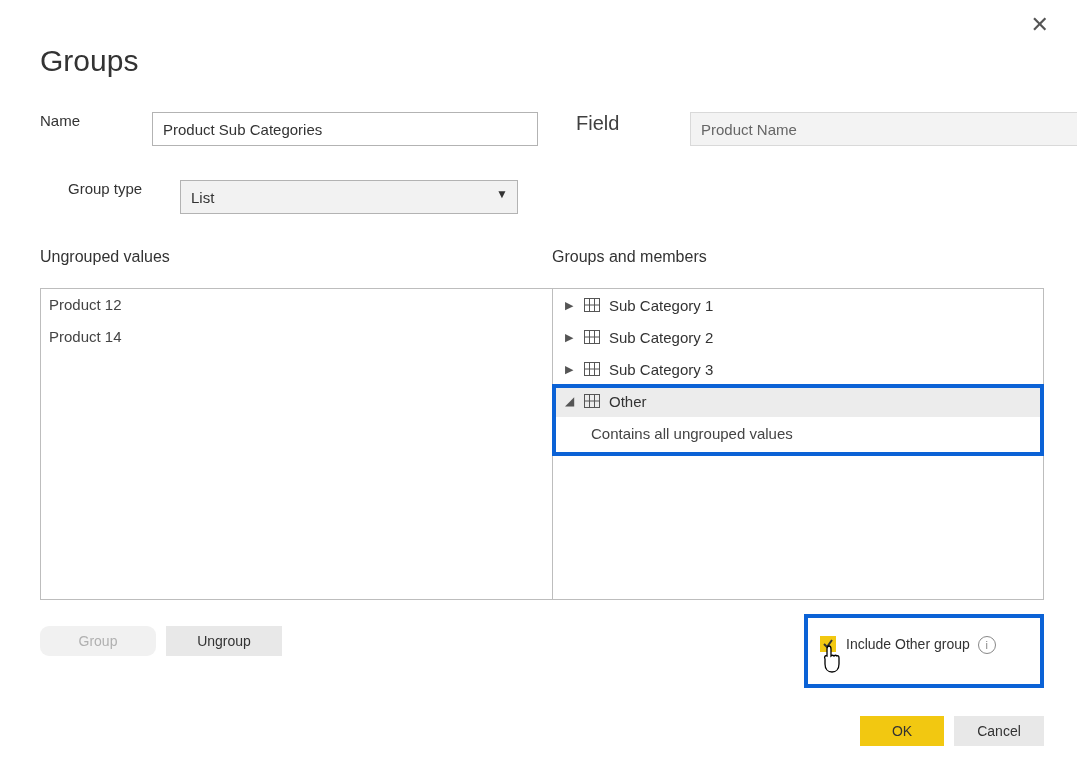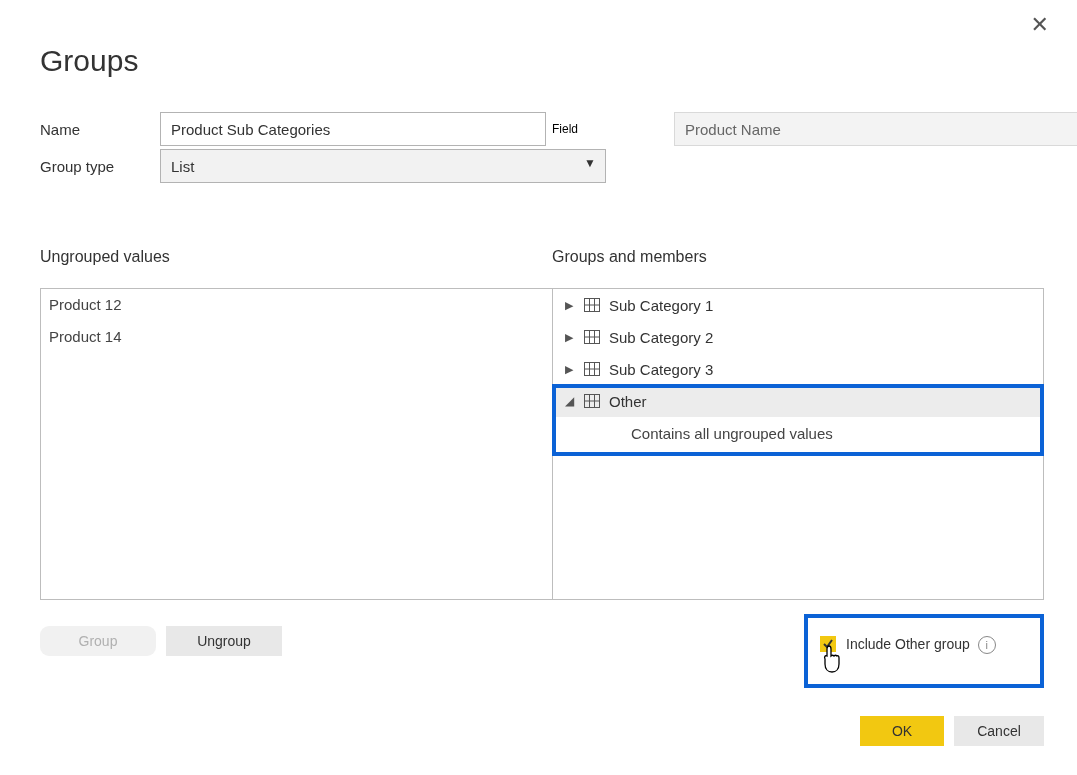--- a/index.html
+++ b/index.html
@@ -25,49 +25,49 @@
     top: 44px;
     left: 40px;
     font-size: 30px;
     font-weight: 300;
     color: #333;
   }
   .form-row {
     position: absolute;
     left: 40px;
     display: flex;
-    align-items: center;
-    gap: 16px;
+    gap: 8px;
   }
   .form-label {
     width: 104px;
     color: #333;
     font-size: 15px;
   }
   .form-label2 {
     width: 106px;
-    color: #000000;
-    font-size: 12px;
+    color: #404040;
+    font-size: 20px;
+    margin-left: 24px;
   }
   .text-input {
     height: 34px;
     border: 1px solid #b3b3b3;
     padding: 0 10px;
     font-size: 15px;
     color: #333;
     background: #fff;
   }
   .text-input.readonly {
     background: #f3f3f3;
     color: #666;
     border: 1px solid #d9d9d9;
   }
   .select-wrap {
     position: relative;
-    width: 446px;
+    width: 338px;
     height: 34px;
   }
   .select-wrap select {
     width: 100%;
     height: 100%;
     border: 1px solid #b3b3b3;
     background: #f2f2f2;
     padding: 0 10px;
     font-size: 15px;
     color: #333;
@@ -121,21 +121,21 @@
     align-items: center;
     justify-content: center;
   }
   .tree-row.selected {
     background: #ececec;
   }
   .tree-subrow {
     display: flex;
     align-items: center;
     height: 32px;
-    padding-left: 78px;
+    padding-left: 38px;
     font-size: 15px;
     color: #444;
   }
   .highlight-box {
     position: absolute;
     border: 4px solid #0b62d6;
     pointer-events: none;
   }
   .btn {
     display: inline-flex;
@@ -198,21 +198,21 @@
 <div class="form-row" style="top:112px;">
   <div class="form-label">Name</div>
   <input class="text-input" style="width: 386px;" type="text" value="Product Sub Categories">
 </div>
 
 <div class="form-row" style="top:112px; left:552px;">
   <div class="form-label2">Field</div>
   <input class="text-input readonly" style="width: 464px;" type="text" readonly="" value="Product Name">
 </div>
 
-<div class="form-row" style="top:149px;">
+<div class="form-row" style="top:180px;margin-left:28px;">
   <div class="form-label">Group type</div>
   <div class="select-wrap">
     <select>
       <option>List</option>
     </select>
     <span class="select-caret">▼</span>
   </div>
 </div>
 
 <div class="section-label" style="top:248px; left:40px;">Ungrouped values</div>

